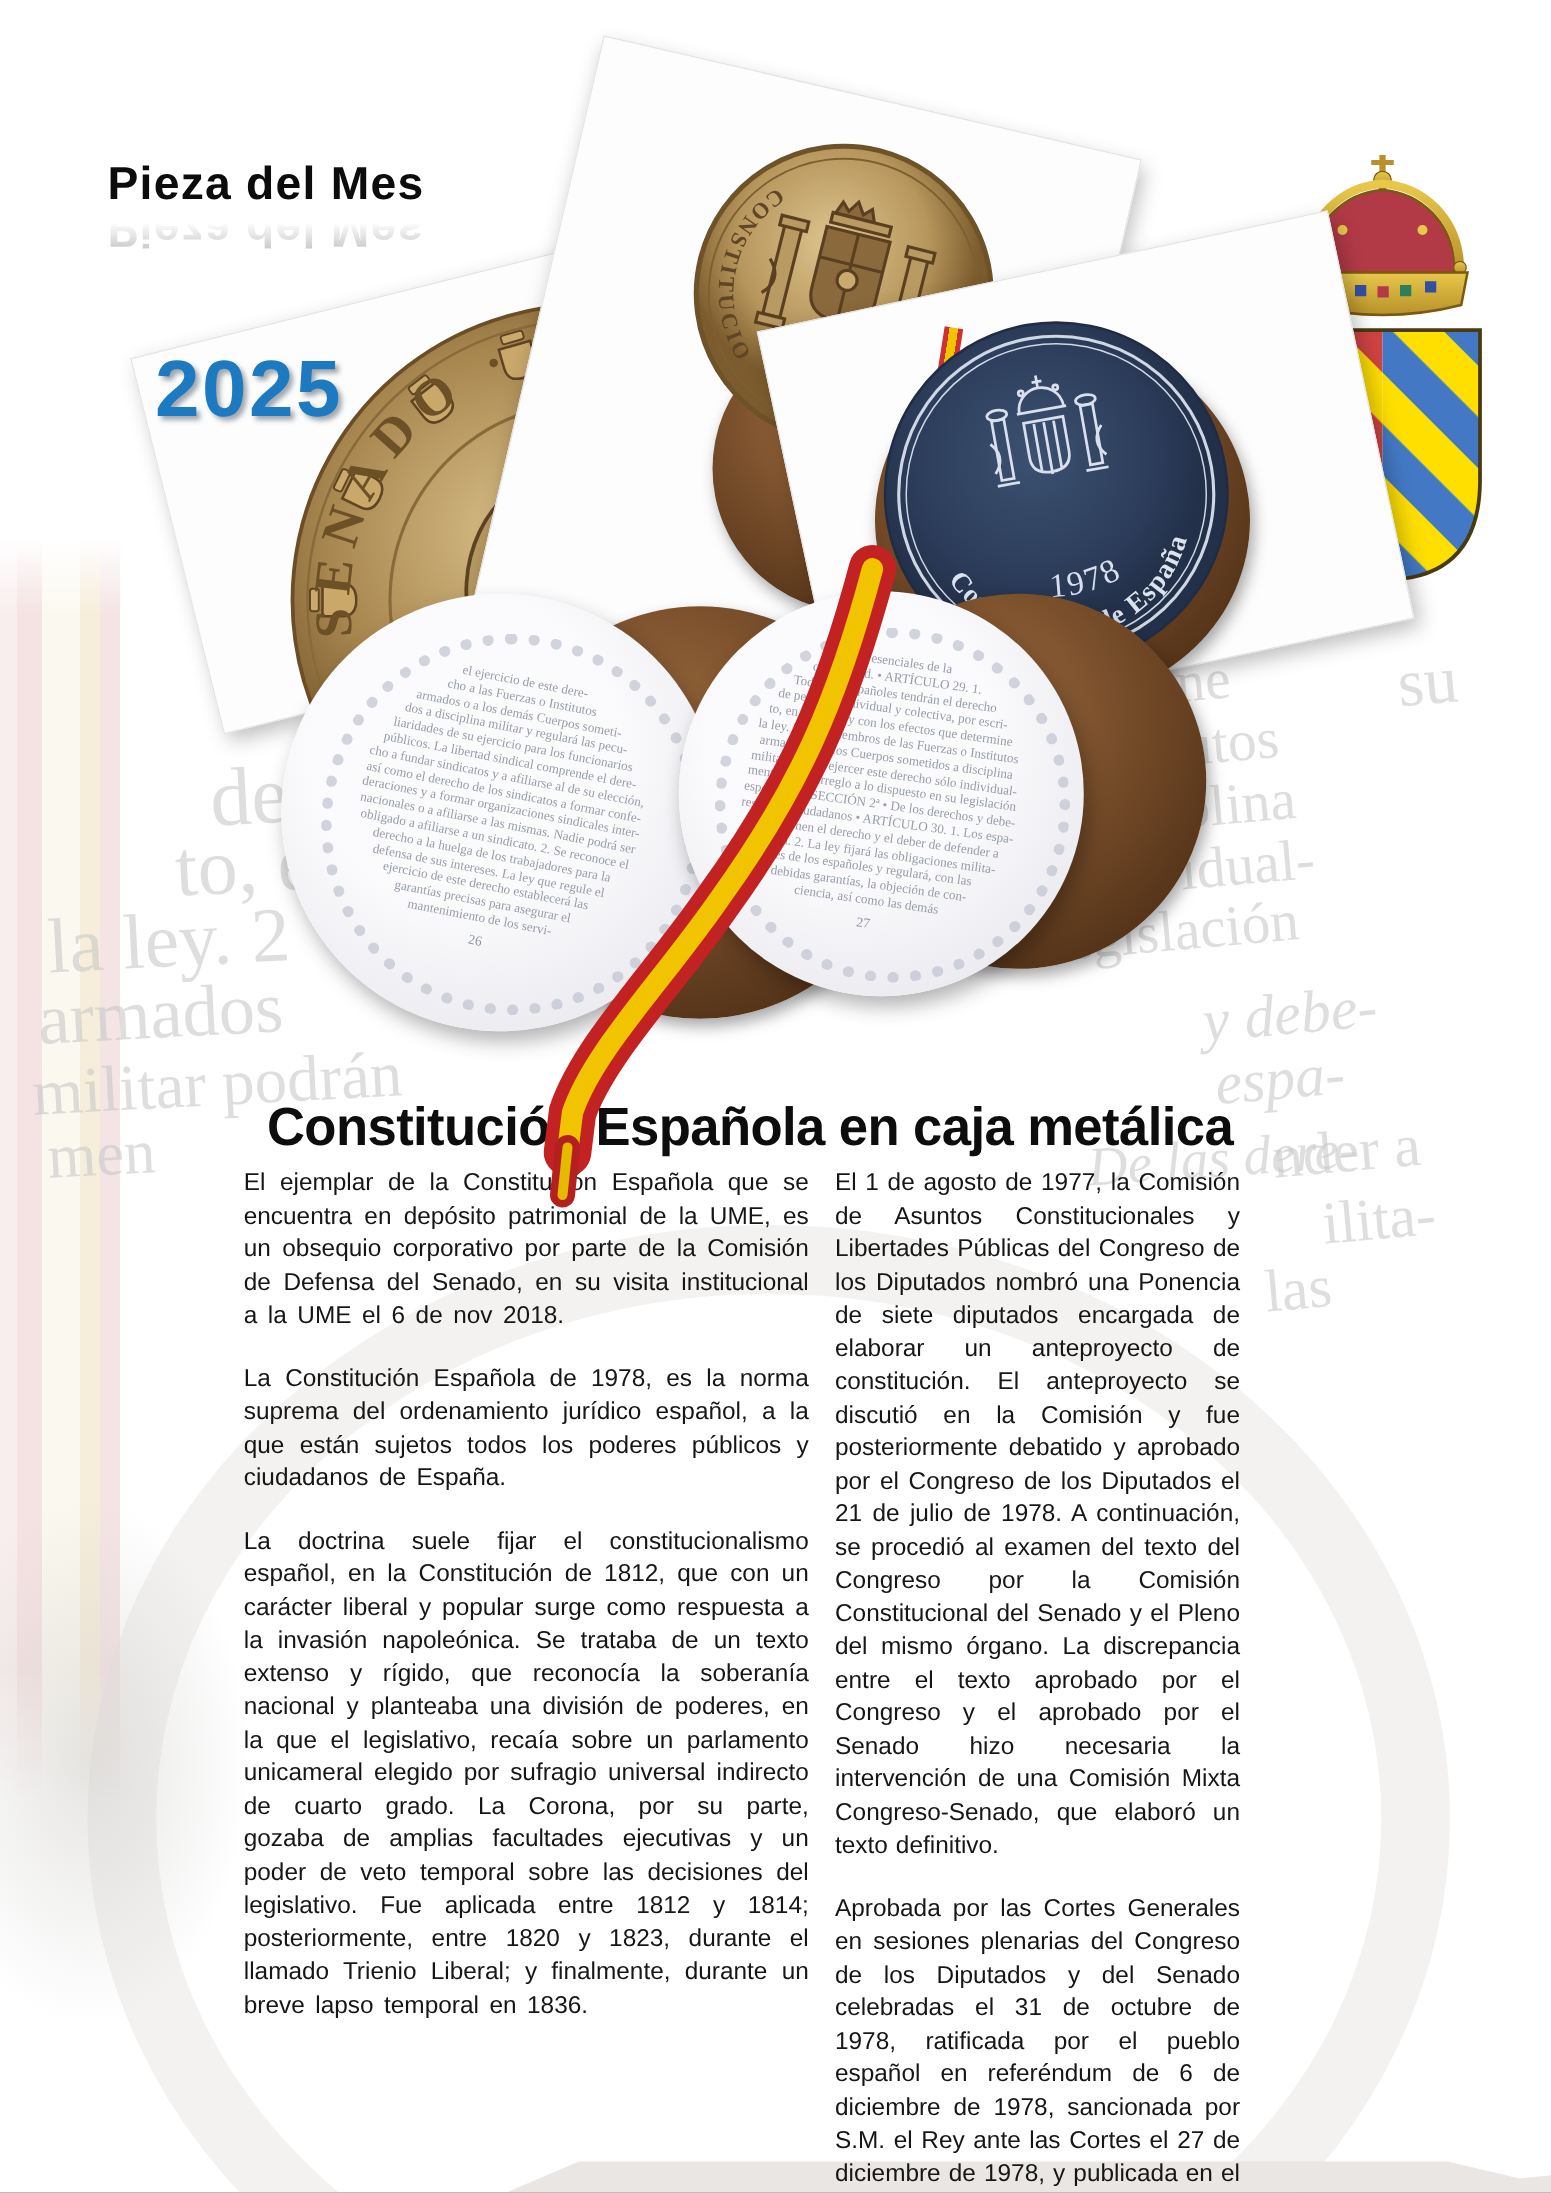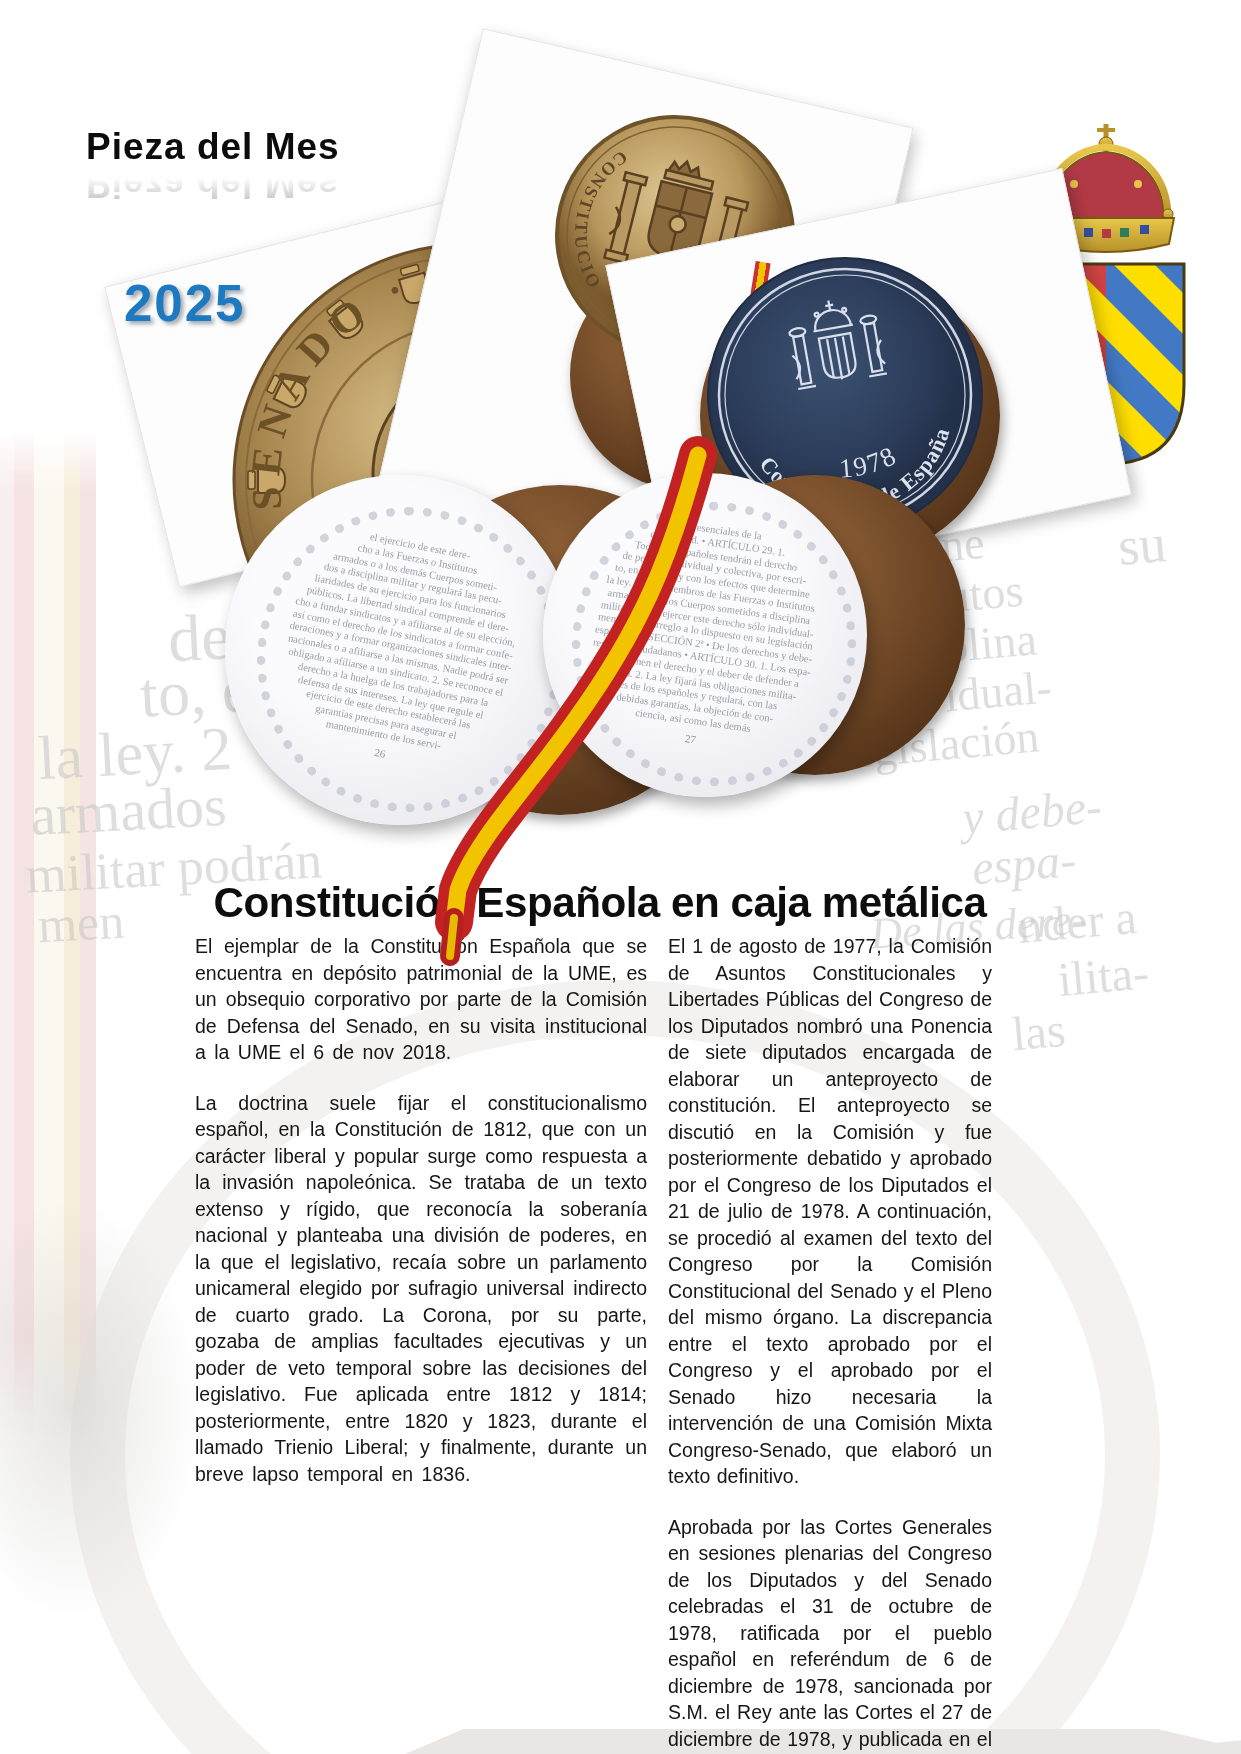--- a/index.html
+++ b/index.html
@@ -45,21 +45,21 @@
   .ribbon-svg{position:absolute;left:400px;top:420px;z-index:6;pointer-events:none;}
   
   .masthead{position:absolute;z-index:5;}
   .kicker{left:86px;top:126px;font-size:37px;font-weight:900;letter-spacing:1px;color:#0c0c0c;white-space:nowrap;}
   .kicker-reflect{left:86px;top:163px;font-size:37px;font-weight:900;letter-spacing:1px;color:#0c0c0c;white-space:nowrap;
                   transform:scaleY(-1);opacity:.25;filter:blur(.6px);
                   -webkit-mask-image:linear-gradient(180deg,#000 5%,transparent 65%);
                   mask-image:linear-gradient(180deg,#000 5%,transparent 65%);}
   .month{left:90px;top:182px;font-family:"Liberation Serif",serif;font-size:66px;font-weight:900;letter-spacing:4px;
          color:var(--c-month-red,#c8101a);text-shadow:5px 5px 3px rgba(50,30,30,.55);white-space:nowrap;}
-  .year{left:124px;top:274px;font-size:51px;font-weight:800;letter-spacing:2px;color:var(--c-year-blue,#1d79c0);
+  .year{left:124px;top:274px;font-size:64px;font-weight:800;letter-spacing:2px;color:var(--c-year-blue,#1d79c0);
         text-shadow:3px 3px 4px rgba(120,130,140,.7);white-space:nowrap;text-align:right;}
   
   .headline{position:absolute;left:140px;top:878px;width:920px;z-index:4;text-align:center;
             font-size:43px;font-weight:800;letter-spacing:-.5px;color:#0d0d0d;transform:scaleX(.98);white-space:nowrap;}
   .col{position:absolute;top:933px;z-index:5;text-align:justify;font-size:19.5px;line-height:26.5px;color:#161616;}
   .col p{margin:0 0 24px 0;}
   .col-left{left:195px;width:452px;word-spacing:3px;}
   .col-right{left:668px;width:324px;word-spacing:1px;}
 </style>
 </head>
@@ -332,20 +332,21 @@
     <path d="M54,498 L50,536" stroke="#e6ba00" stroke-width="8" stroke-linecap="round" fill="none"></path>
   </svg>
 
   <div class="masthead kicker" style="position:absolute">Pieza del Mes</div>
   <div class="masthead kicker-reflect" style="position:absolute">Pieza del Mes</div>
   <div class="masthead year" style="position:absolute">2025</div>
 
   <div class="headline">Constitución Española en caja metálica</div>
   <div class="col col-left">
       <p>El ejemplar de la Constitución Española que se encuentra en depósito patrimonial de la UME, es un obsequio corporativo por parte de la Comisión de Defensa del Senado, en su visita institucional a la UME el 6 de nov 2018.</p>
+      <p>La Constitución Española de 1978, es la norma suprema del ordenamiento jurídico español, a la que están sujetos todos los poderes públicos y ciudadanos de España.</p>
       <p>La doctrina suele fijar el constitucionalismo español, en la Constitución de 1812, que con un carácter liberal y popular surge como respuesta a la invasión napoleónica. Se trataba de un texto extenso y rígido, que reconocía la soberanía nacional y planteaba una división de poderes, en la que el legislativo, recaía sobre un parlamento unicameral elegido por sufragio universal indirecto de cuarto grado. La Corona, por su parte, gozaba de amplias facultades ejecutivas y un poder de veto temporal sobre las decisiones del legislativo. Fue aplicada entre 1812 y 1814; posteriormente, entre 1820 y 1823, durante el llamado Trienio Liberal; y finalmente, durante un breve lapso temporal en 1836.</p>
     </div>
   <div class="col col-right">
       <p>El 1 de agosto de 1977, la Comisión de Asuntos Constitucionales y Libertades Públicas del Congreso de los Diputados nombró una Ponencia de siete diputados encargada de elaborar un anteproyecto de constitución. El anteproyecto se discutió en la Comisión y fue posteriormente debatido y aprobado por el Congreso de los Diputados el 21 de julio de 1978. A continuación, se procedió al examen del texto del Congreso por la Comisión Constitucional del Senado y el Pleno del mismo órgano. La discrepancia entre el texto aprobado por el Congreso y el aprobado por el Senado hizo necesaria la intervención de una Comisión Mixta Congreso-Senado, que elaboró un texto definitivo.</p>
       <p>Aprobada por las Cortes Generales en sesiones plenarias del Congreso de los Diputados y del Senado celebradas el 31 de octubre de 1978, ratificada por el pueblo español en referéndum de 6 de diciembre de 1978, sancionada por S.M. el Rey ante las Cortes el 27 de diciembre de 1978, y publicada en el Boletín Oficial del Estado el 29 de diciembre de 1978.</p>
     </div>
 
 </div>
 
 </body></html>

